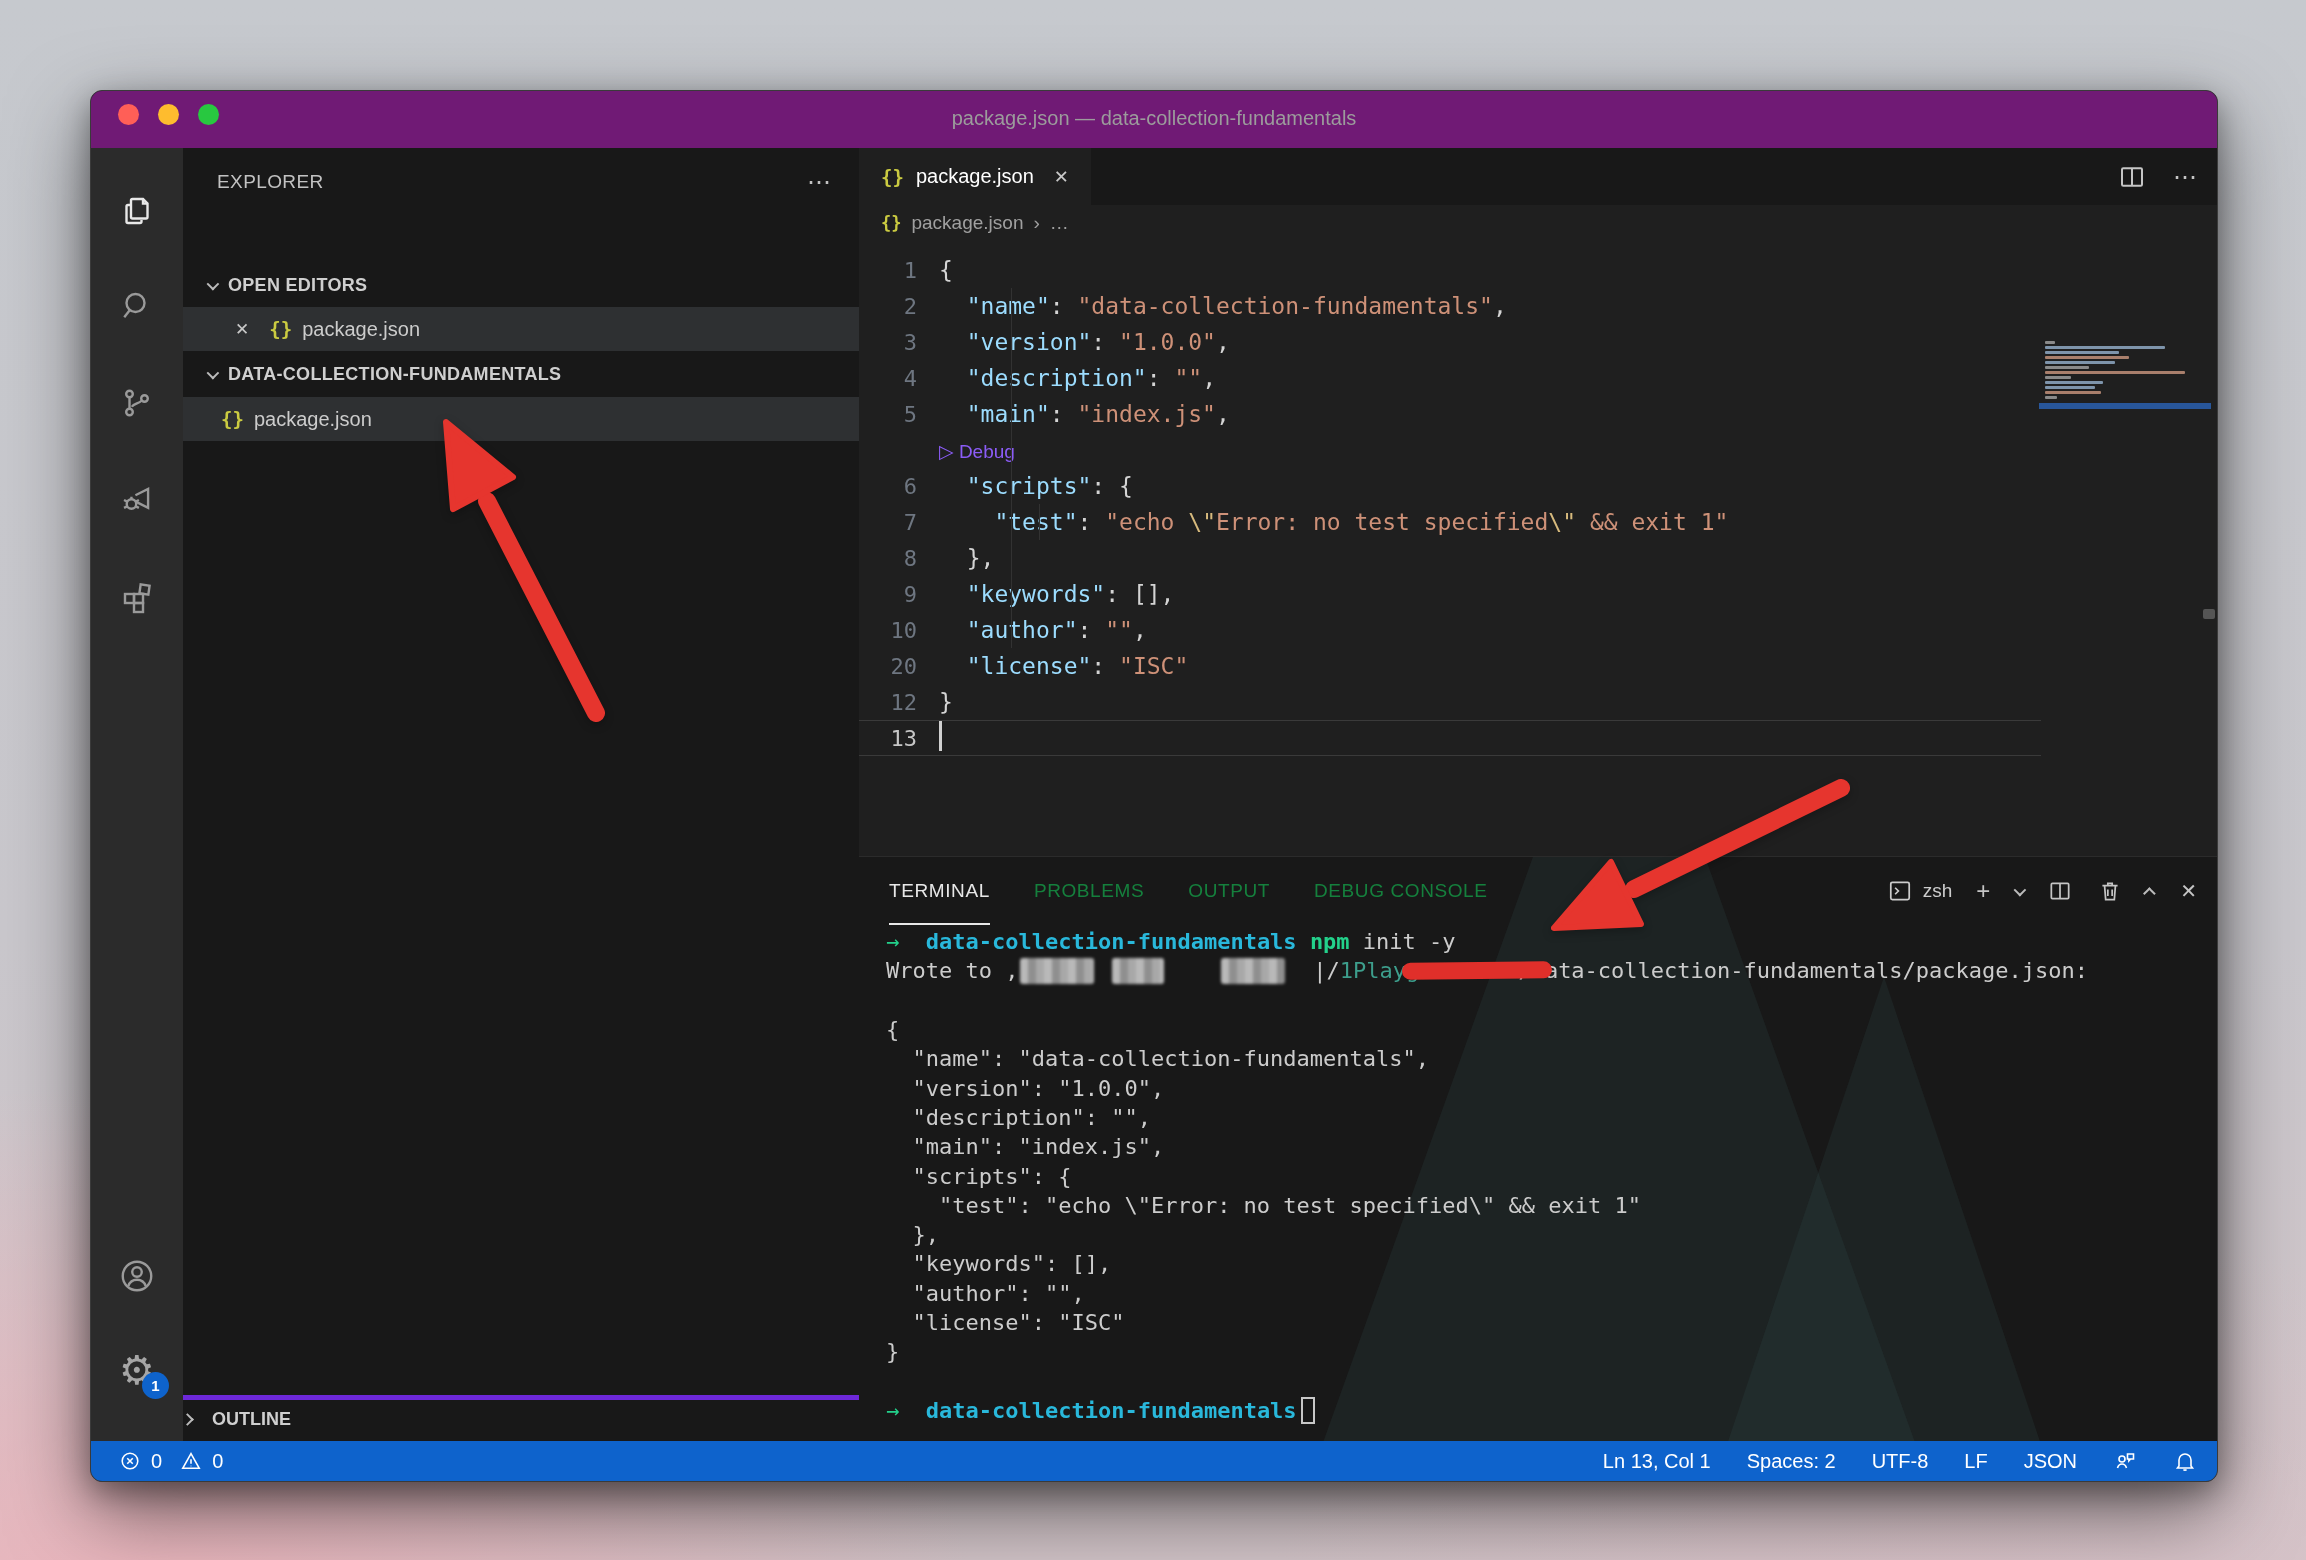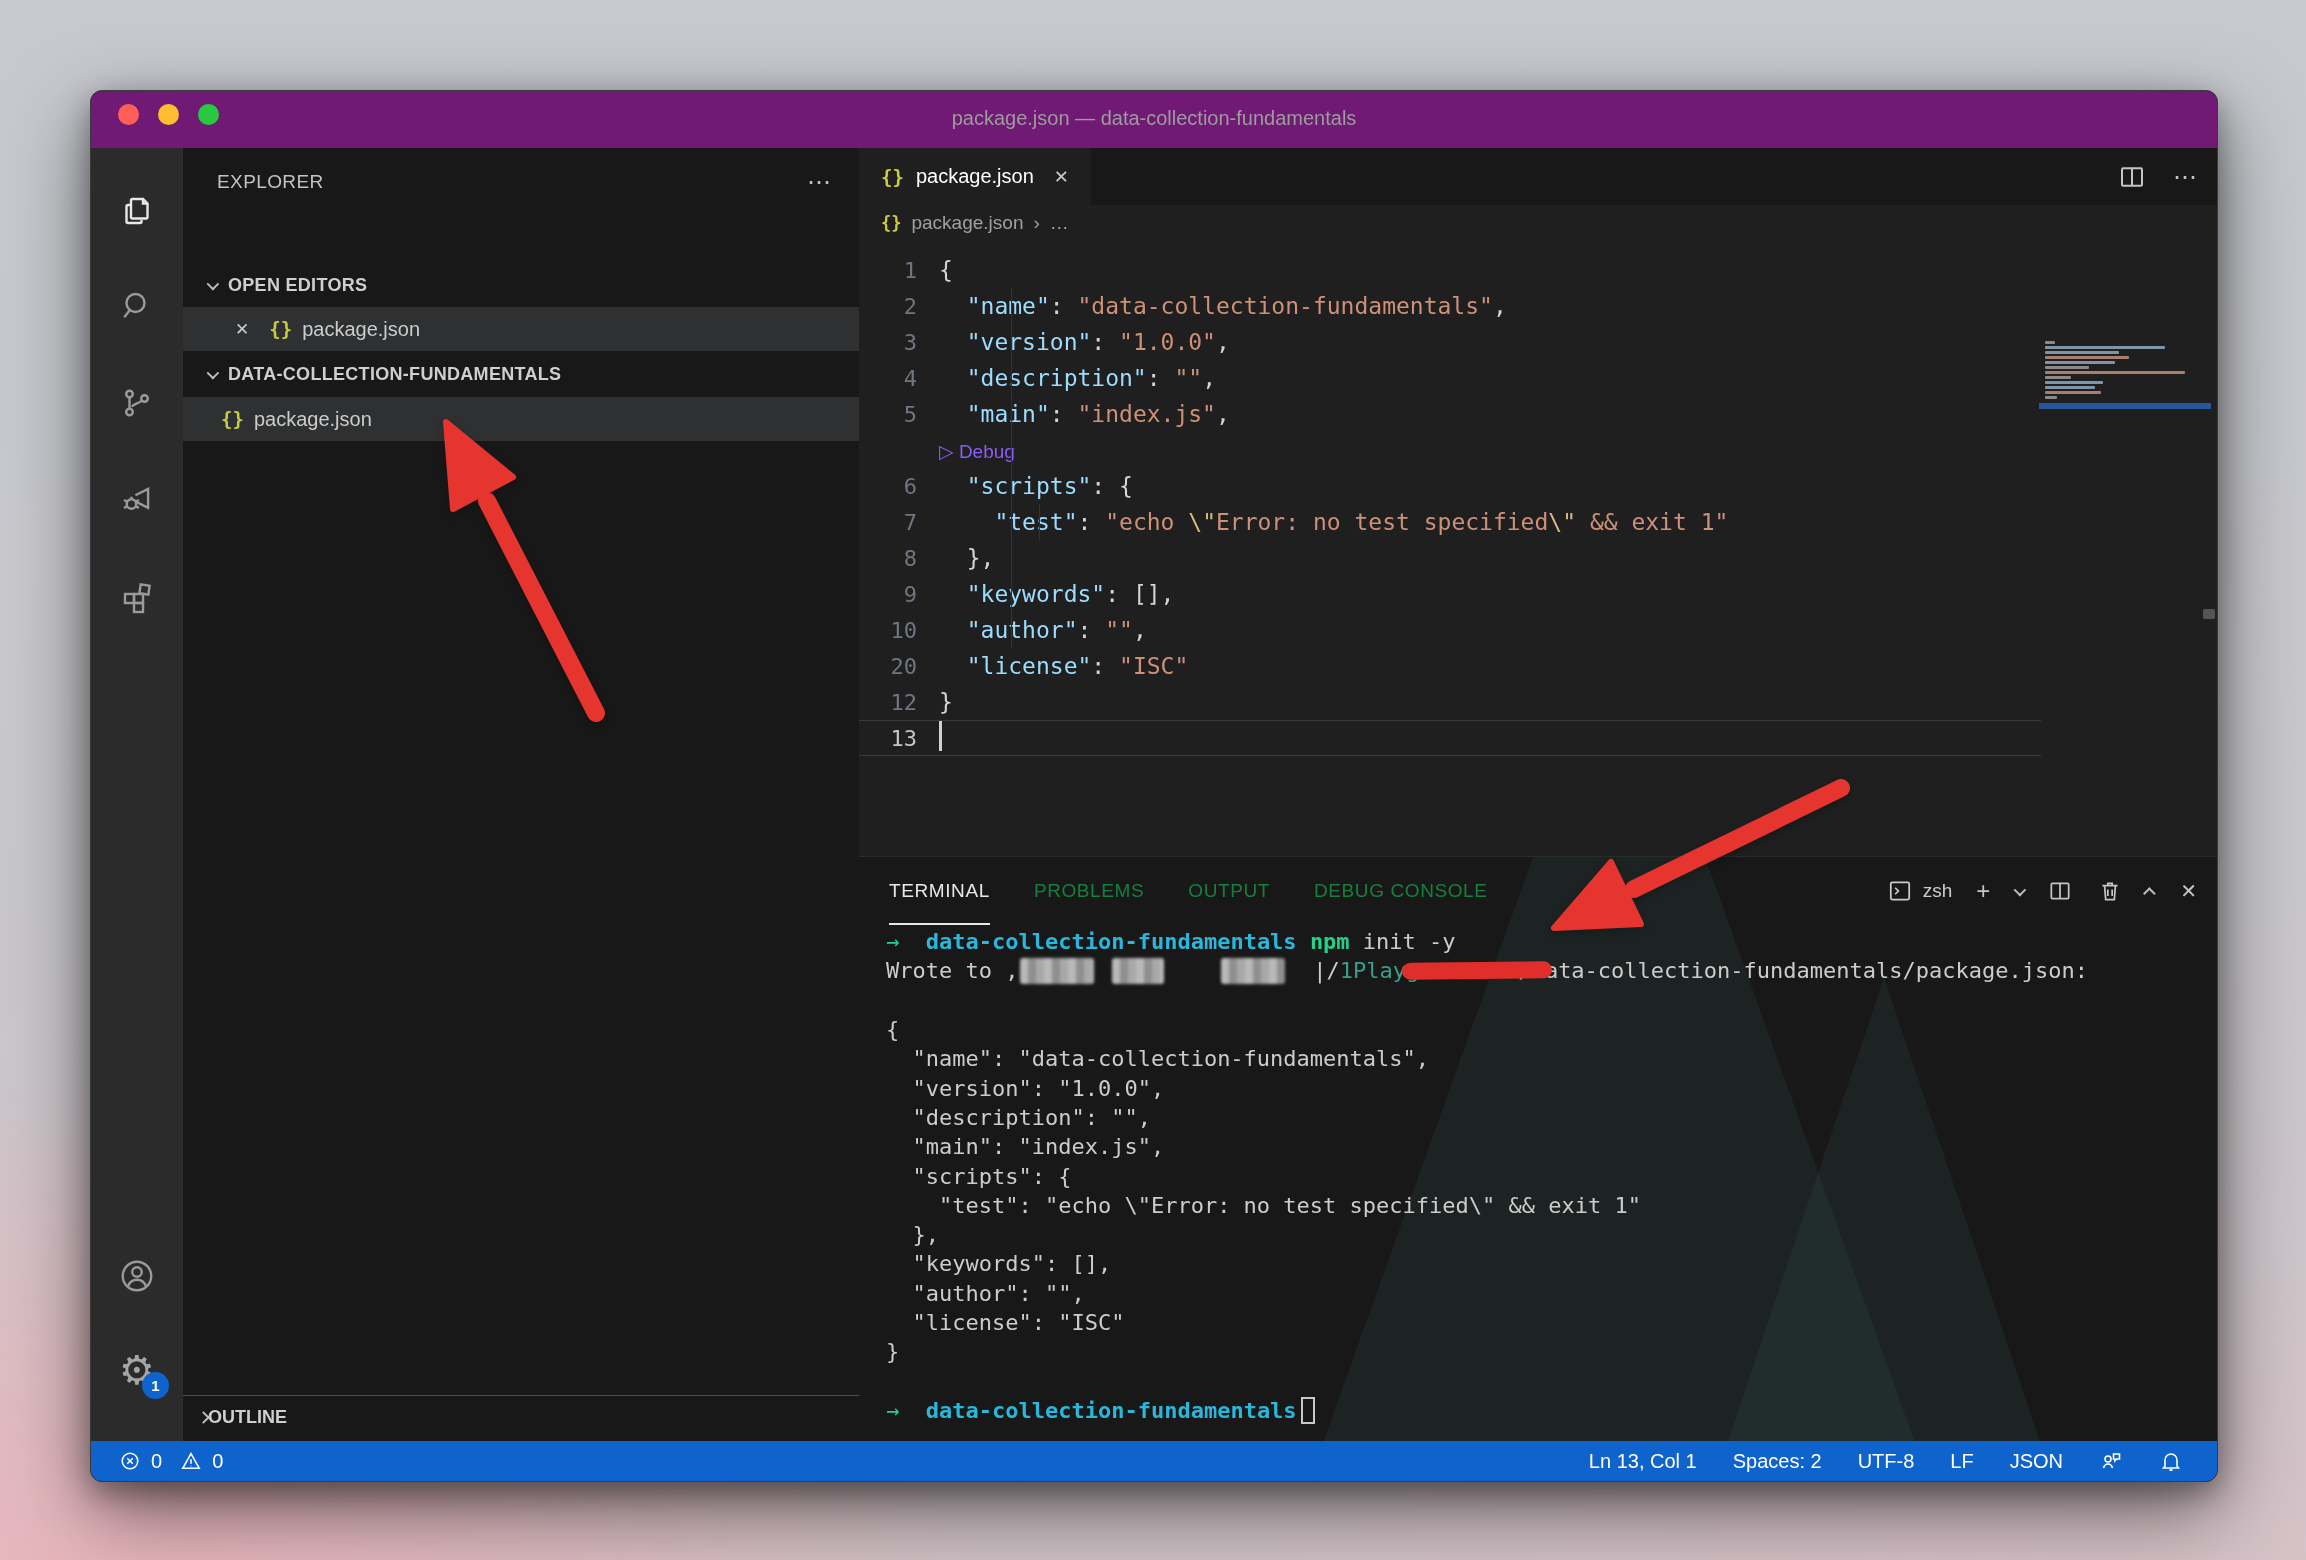--- a/index.html
+++ b/index.html
@@ -42,21 +42,21 @@
   #explorer-head { top:10px; height:48px; padding:0 26px 0 34px; color:#c2c2c2; font-size:19px; letter-spacing:.4px; }
   #explorer-more { margin-left:auto; font-size:24px; color:#c2c2c2; letter-spacing:2px; }
   .section-head { font-weight:bold; font-size:18px; letter-spacing:.3px; color:#cfcfcf; gap:12px; padding-left:24px; }
   #open-editors-head { top:115px; height:44px; }
   #folder-head { top:203px; height:46px; }
   .tree-item { height:44px; font-size:20px; gap:10px; }
   #open-editor-item { top:159px; background:#2e3032; padding-left:52px; }
   #folder-item { top:249px; background:#2e3032; padding-left:38px; }
   .close-x { color:#c8c8c8; font-size:17px; margin-right:10px; }
   .json-icon { color:#cbcb41; font-weight:bold; font-size:19px; font-family:"DejaVu Sans Mono", monospace; }
-  #outline-row { bottom:2px; height:44px; border-top:1px solid #6d28d9; font-weight:bold; font-size:18px; gap:0; padding-left:16px; color:#cfcfcf; }
+  #outline-row { bottom:2px; height:44px; border-top:5px solid #6d28d9; font-weight:bold; font-size:18px; gap:20px; color:#cfcfcf; }
   .chev { display:inline-block; width:9px; height:9px; border-right:2px solid #bbbbbb; border-bottom:2px solid #bbbbbb; }
   .chev.down { transform:rotate(45deg) translateY(-2px); }
   .chev.right { transform:rotate(-45deg); }
 
   
   #editor { position:absolute; left:768px; top:57px; width:1360px; height:708px; background:#1f1f1f; }
   #tabbar { position:absolute; left:0; top:0; right:0; height:57px; background:#181818; }
   #tab-active { position:absolute; left:0; top:0; height:57px; padding:0 22px; background:#1f1f1f;
     display:flex; align-items:center; gap:12px; color:#ffffff; font-size:20px; }
   #tab-active .close-x { margin:0 0 0 8px; font-size:18px; }
@@ -99,21 +99,21 @@
   .blurbox { display:inline-block; height:26px; border-radius:3px; margin:0 2px; vertical-align:middle;
     background:repeating-linear-gradient(90deg,#b9b9b9 0 8px,#8f8f8f 8px 16px,#a8a8a8 16px 24px); filter:blur(1.5px); }
   .redbar { display:inline-block; height:17px; border-radius:9px; background:#e02f2a; margin:0 -34px 0 -30px; transform:rotate(-.6deg); position:relative; z-index:2; }
   .hollow-cursor { display:inline-block; width:14px; height:27px; border:2px solid #c8c8c8; margin-left:4px; }
 
   
   #statusbar { position:absolute; left:0; right:0; bottom:0; height:40px; background:#0e63cc; color:#ffffff;
     display:flex; align-items:center; font-size:20px; }
   #sb-left { display:flex; align-items:center; gap:10px; padding-left:28px; }
   #sb-left svg { stroke:#ffffff; }
-  #sb-right { margin-left:auto; display:flex; align-items:center; gap:36px; padding-right:34px; }
+  #sb-right { margin-left:auto; display:flex; align-items:center; gap:36px; padding-right:20px; }
   .sb-item { white-space:nowrap; }
 
   
   #annot { position:absolute; left:0; top:0; width:2306px; height:1560px; pointer-events:none; }
 </style>
 </head>
 <body>
 
 <div id="window">
 

